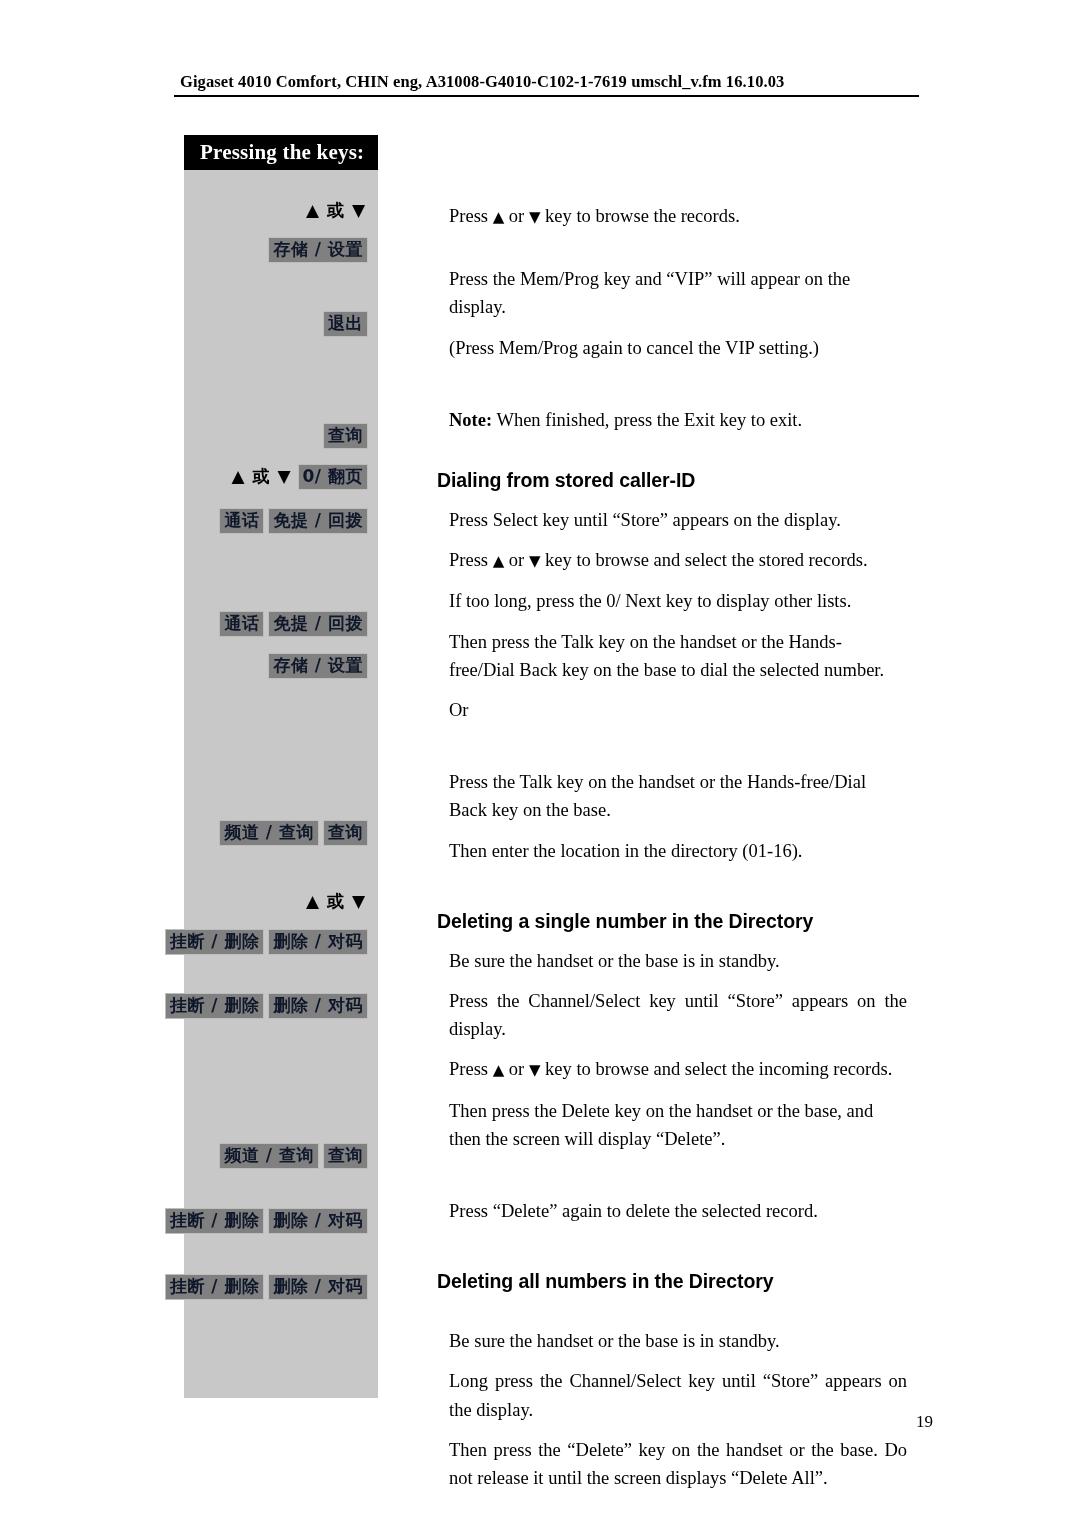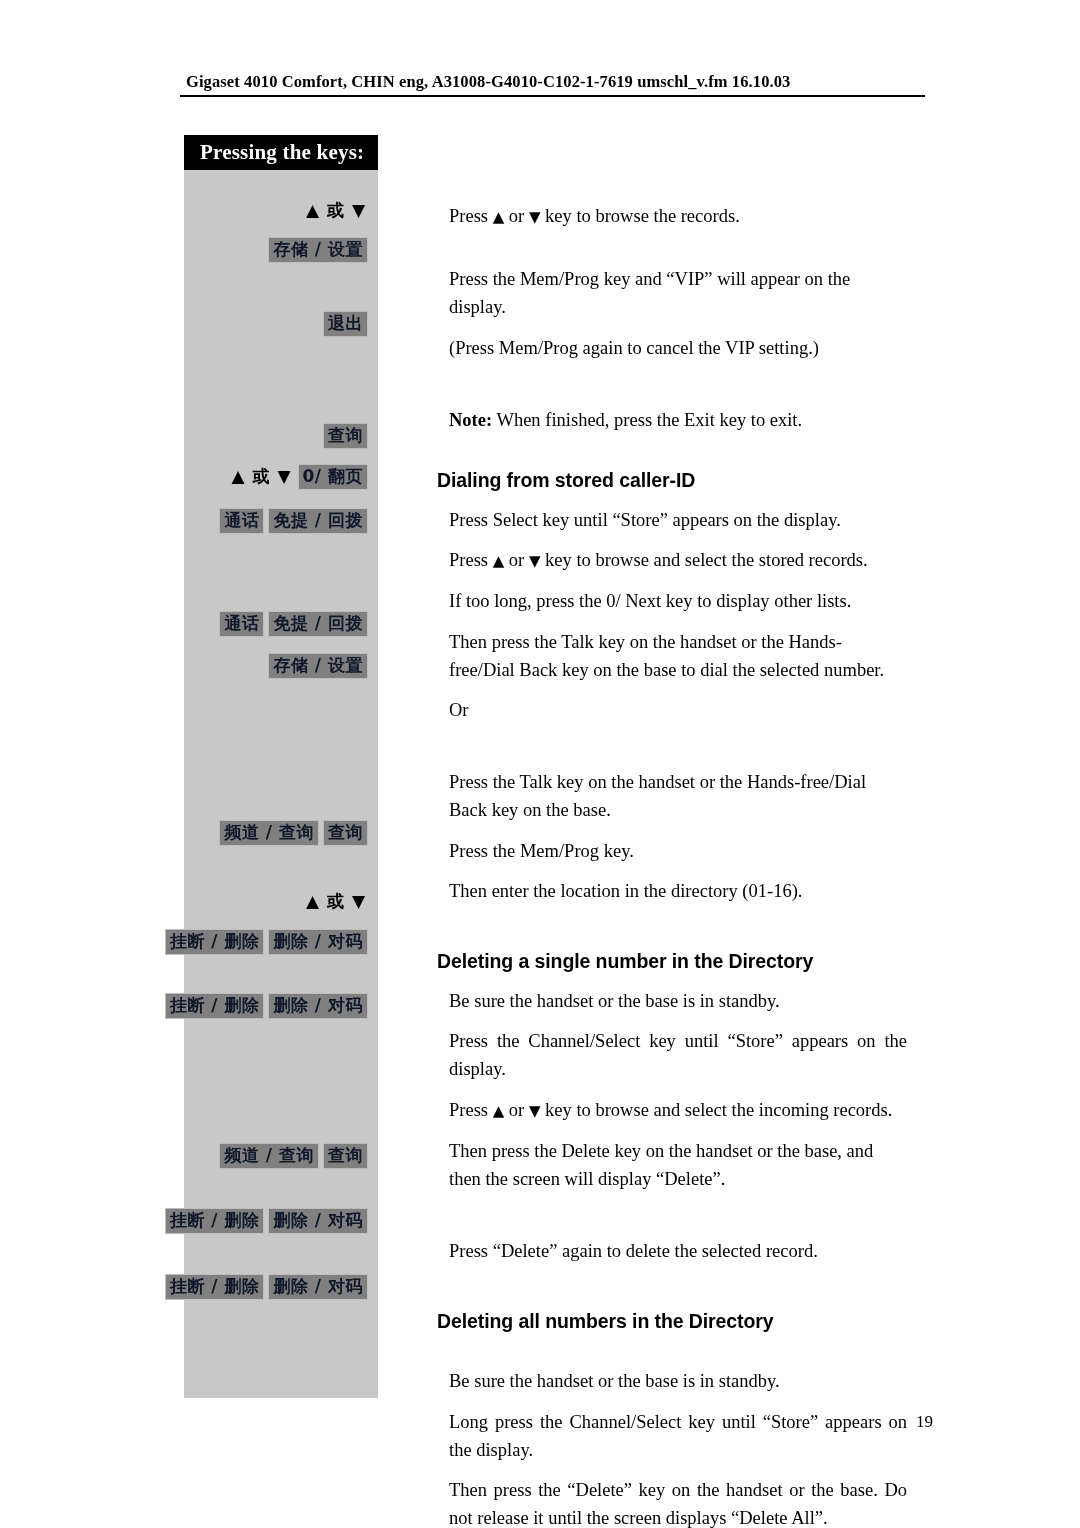--- a/index.html
+++ b/index.html
@@ -12,21 +12,21 @@
     height: 1528px;
     position: relative;
     font-family: "Liberation Serif", "DejaVu Serif", serif;
     color: #000000;
     overflow: hidden;
   }
 
   
   #doc-header {
     position: absolute;
-    left: 180px;
+    left: 174px;
     top: 72px;
     width: 745px;
   }
   #doc-header .header-text {
     font-family: "Liberation Serif", serif;
     font-weight: bold;
     font-size: 16.5px;
     letter-spacing: 0.1px;
     white-space: nowrap;
     padding-left: 6px;
@@ -216,21 +216,20 @@
   <p class="para">Press Select key until “Store” appears on the display.</p>
   <p class="para justify">
     <span>Press </span><span class="inline-arrow">▲</span><span> or </span><span class="inline-arrow">▼</span><span> key to browse and select the stored records.</span>
   </p>
   <p class="para">If too long, press the 0/ Next key to display other lists.</p>
   <p class="para">Then press the Talk key on the handset or the Hands-free/Dial Back key on the base to dial the selected number.</p>
   <p class="para">Or</p>
   <div class="gap-md"></div>
 
   <p class="para">Press the Talk key on the handset or the Hands-free/Dial Back key on the base.</p>
-  <p class="para">Press the Mem/Prog key.</p>
   <p class="para">Then enter the location in the directory (01-16).</p>
   <div class="gap-lg"></div>
 
   <h2 class="sec-title">Deleting a single number in the Directory</h2>
   <p class="para">Be sure the handset or the base is in standby.</p>
   <p class="para justify">Press the Channel/Select key until “Store” appears on the display.</p>
   <p class="para justify">
     <span>Press </span><span class="inline-arrow">▲</span><span> or </span><span class="inline-arrow">▼</span><span> key to browse and select the incoming records.</span>
   </p>
   <p class="para">Then press the Delete key on the handset or the base, and then the screen will display “Delete”.</p>

